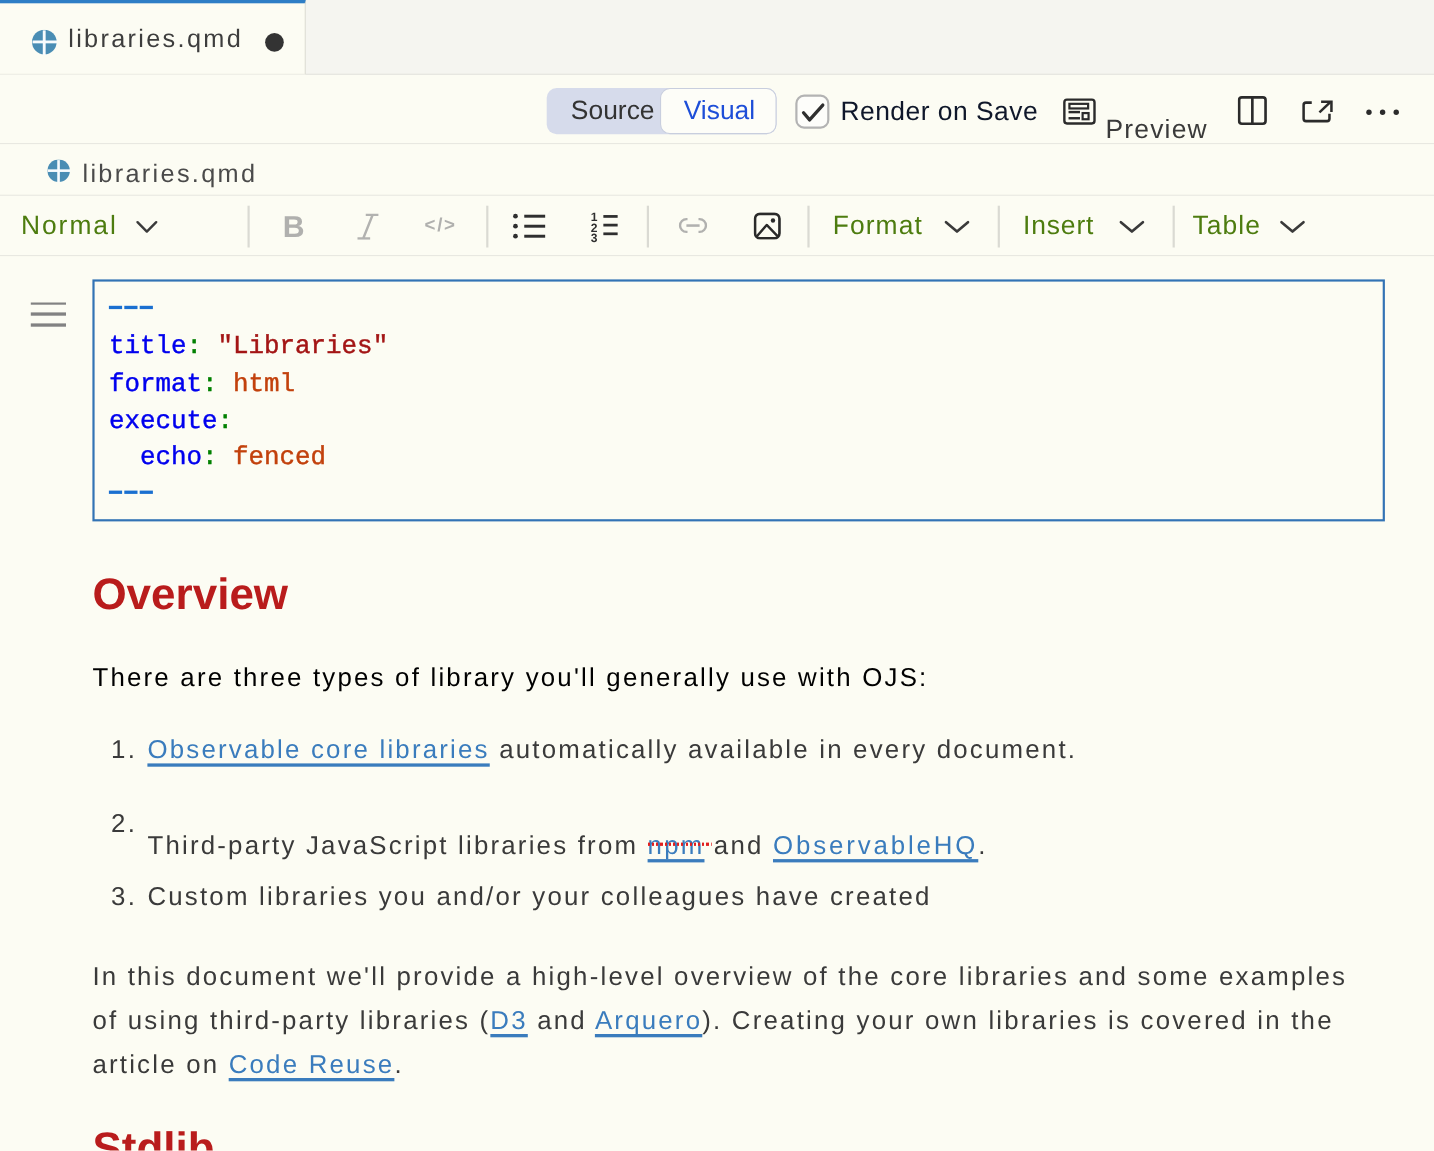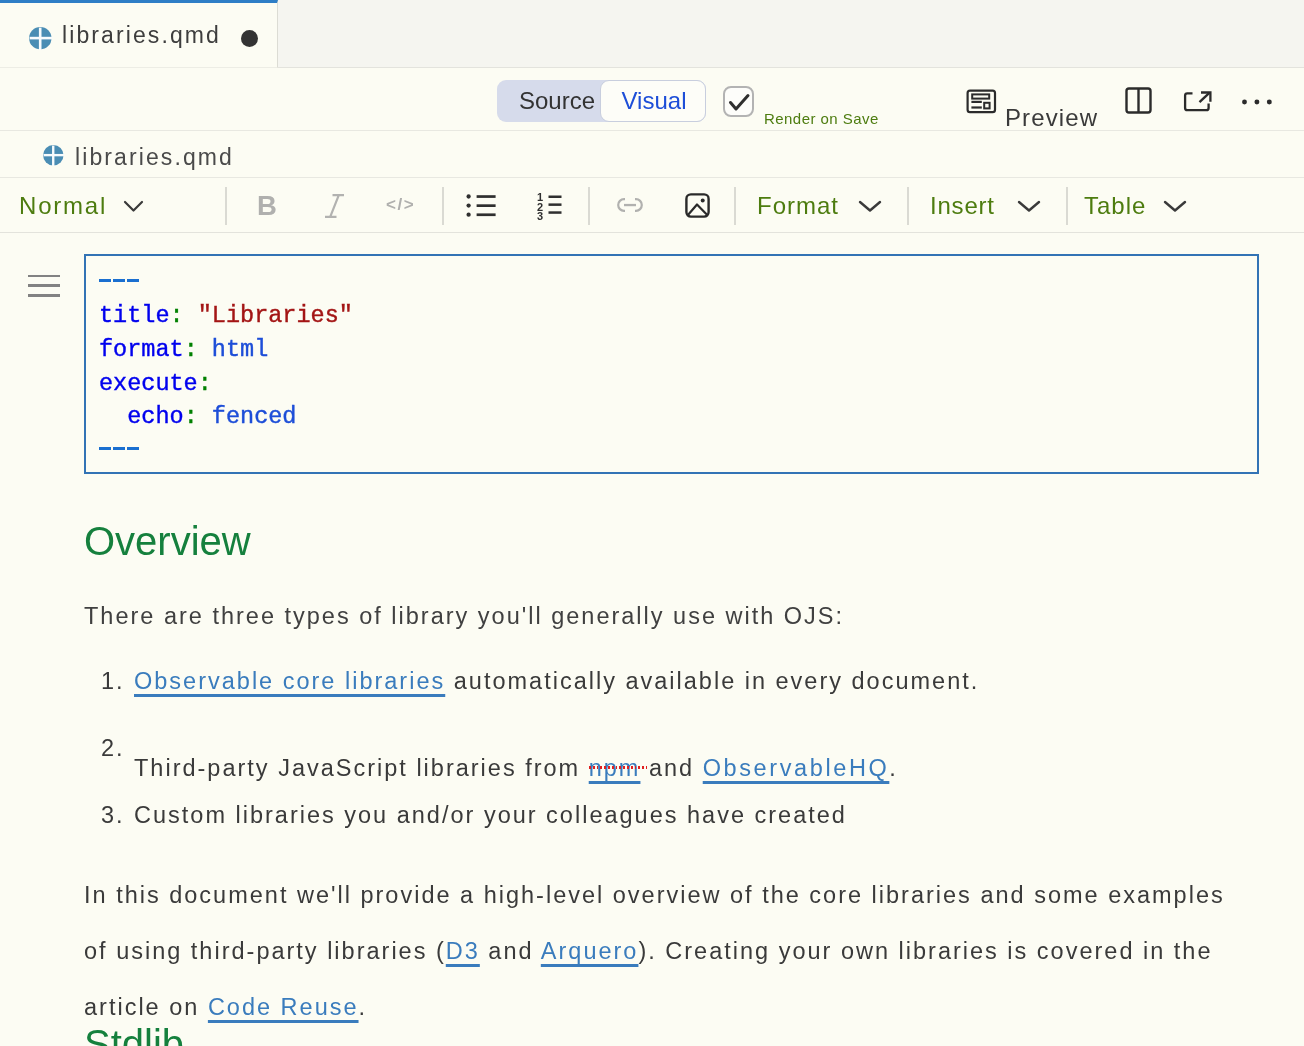--- a/index.html
+++ b/index.html
@@ -20,21 +20,21 @@
     background:#fcfcf3; border-bottom:1px solid #e8e8e1; }
   #seg { position:absolute; left:497px; top:11px; width:209px; height:42px;
     background:#d6dbeb; border-radius:9px; }
   #seg .src { position:absolute; left:8px; top:0; width:104px; height:42px; text-align:center;
     line-height:42px; font-size:24px; color:#333; }
   #seg .vis { position:absolute; left:103px; top:0; width:106px; height:42px; text-align:center; text-indent:2px;
     background:#fdfdf8; border:1px solid #c8cede; border-radius:9px;
     line-height:40px; font-size:24px; color:#1d4ed8; }
   #cb { position:absolute; left:723px; top:17px; width:31px; height:31px;
     border:2px solid #b3b3b3; border-radius:8px; background:#fdfdfa; }
-  #renderlbl { position:absolute; left:764px; top:17px; letter-spacing:0.45px; height:31px; line-height:31px; font-size:15px; color:#4d7c0f;margin-top:17px; }
+  #renderlbl { position:absolute; left:764px; top:17px; letter-spacing:0.45px; height:31px; line-height:31px; font-size:24px; color:#0f172a; }
   #previewlbl { position:absolute; left:1005px; top:17px; letter-spacing:1.1px; height:31px; line-height:31px; font-size:24px; color:#3a3a3a;margin-top:16px; }
 
   
   #crumb { position:absolute; left:0; top:132px; width:1304px; height:46px;
     background:#fcfcf3; border-bottom:1px solid #e8e8e1; }
   #crumb .lbl { position:absolute; left:75px; top:12px; font-size:23px; color:#4a4a4a; letter-spacing:2.1px; }
 
   
   #fmtbar { position:absolute; left:0; top:179px; width:1304px; height:54px;
     background:#fcfcf3; border-bottom:1px solid #e3e3dc; }
@@ -48,28 +48,28 @@
   #handle { position:absolute; left:28px; top:41.5px; width:31.5px; height:24px; }
   #handle div { height:2.4px; background:#828282; margin-bottom:7.5px; }
   #yaml { position:absolute; left:84px; top:21px; width:1175px; height:220px;
     border:2px solid #3273b5; }
   #yaml pre { -webkit-text-stroke:0.4px; font-family:"Liberation Mono", monospace; font-size:23.5px; line-height:33.7px;
     position:absolute; left:13px; top:9.5px; } 
   .dr i { display:inline-block; width:12.2px; height:2.7px; background:#1a6fd0; margin-right:1.9px; vertical-align:7px; }
   .yk { color:#0000ee;text-align:center; } 
   .yc { color:#008000; } 
   .ys { color:#a31515; } 
-  .yv { color:#1d4ed8; } 
-
-  h2 { font-size:40px; font-weight:normal; color:#15803d; letter-spacing:0; }
+  .yv { color:#c2410c; } 
+
+  h2 { font-size:40px; font-weight:bold; color:#b91c1c; letter-spacing:0; }
   #h-overview { position:absolute; left:84px; top:286px; }
-  #p1 { position:absolute; left:84px; top:370px; font-size:23.5px; color:#404040; letter-spacing:2px; }
+  #p1 { position:absolute; left:84px; top:370px; font-size:23.5px; color:#000000; letter-spacing:2px; }
   .li { position:absolute; font-size:23.5px; color:#3a3a3a; letter-spacing:2px; }
   .num { position:absolute; font-size:23.5px; color:#3a3a3a; letter-spacing:2px; }
-  #p2 { position:absolute; left:84px; top:634px; font-size:23.5px; line-height:56px; color:#3a3a3a; letter-spacing:2px; }
+  #p2 { position:absolute; left:84px; top:634px; font-size:23.5px; line-height:40px; color:#3a3a3a; letter-spacing:2px; }
   #h-stdlib { position:absolute; left:84px; top:789px; }
   a { color:#3a7cbd; text-decoration:underline; text-decoration-thickness:2.5px; text-underline-offset:5px; }
   #npmdots { position:absolute; left:589px; top:533px; width:58px; height:3px;
      background-image:repeating-linear-gradient(to right,#e02020 0 1.9px,transparent 1.9px 3.8px); }
 </style>
 </head>
 <body>
 
 <div id="tabstrip">
   <div id="tab">

